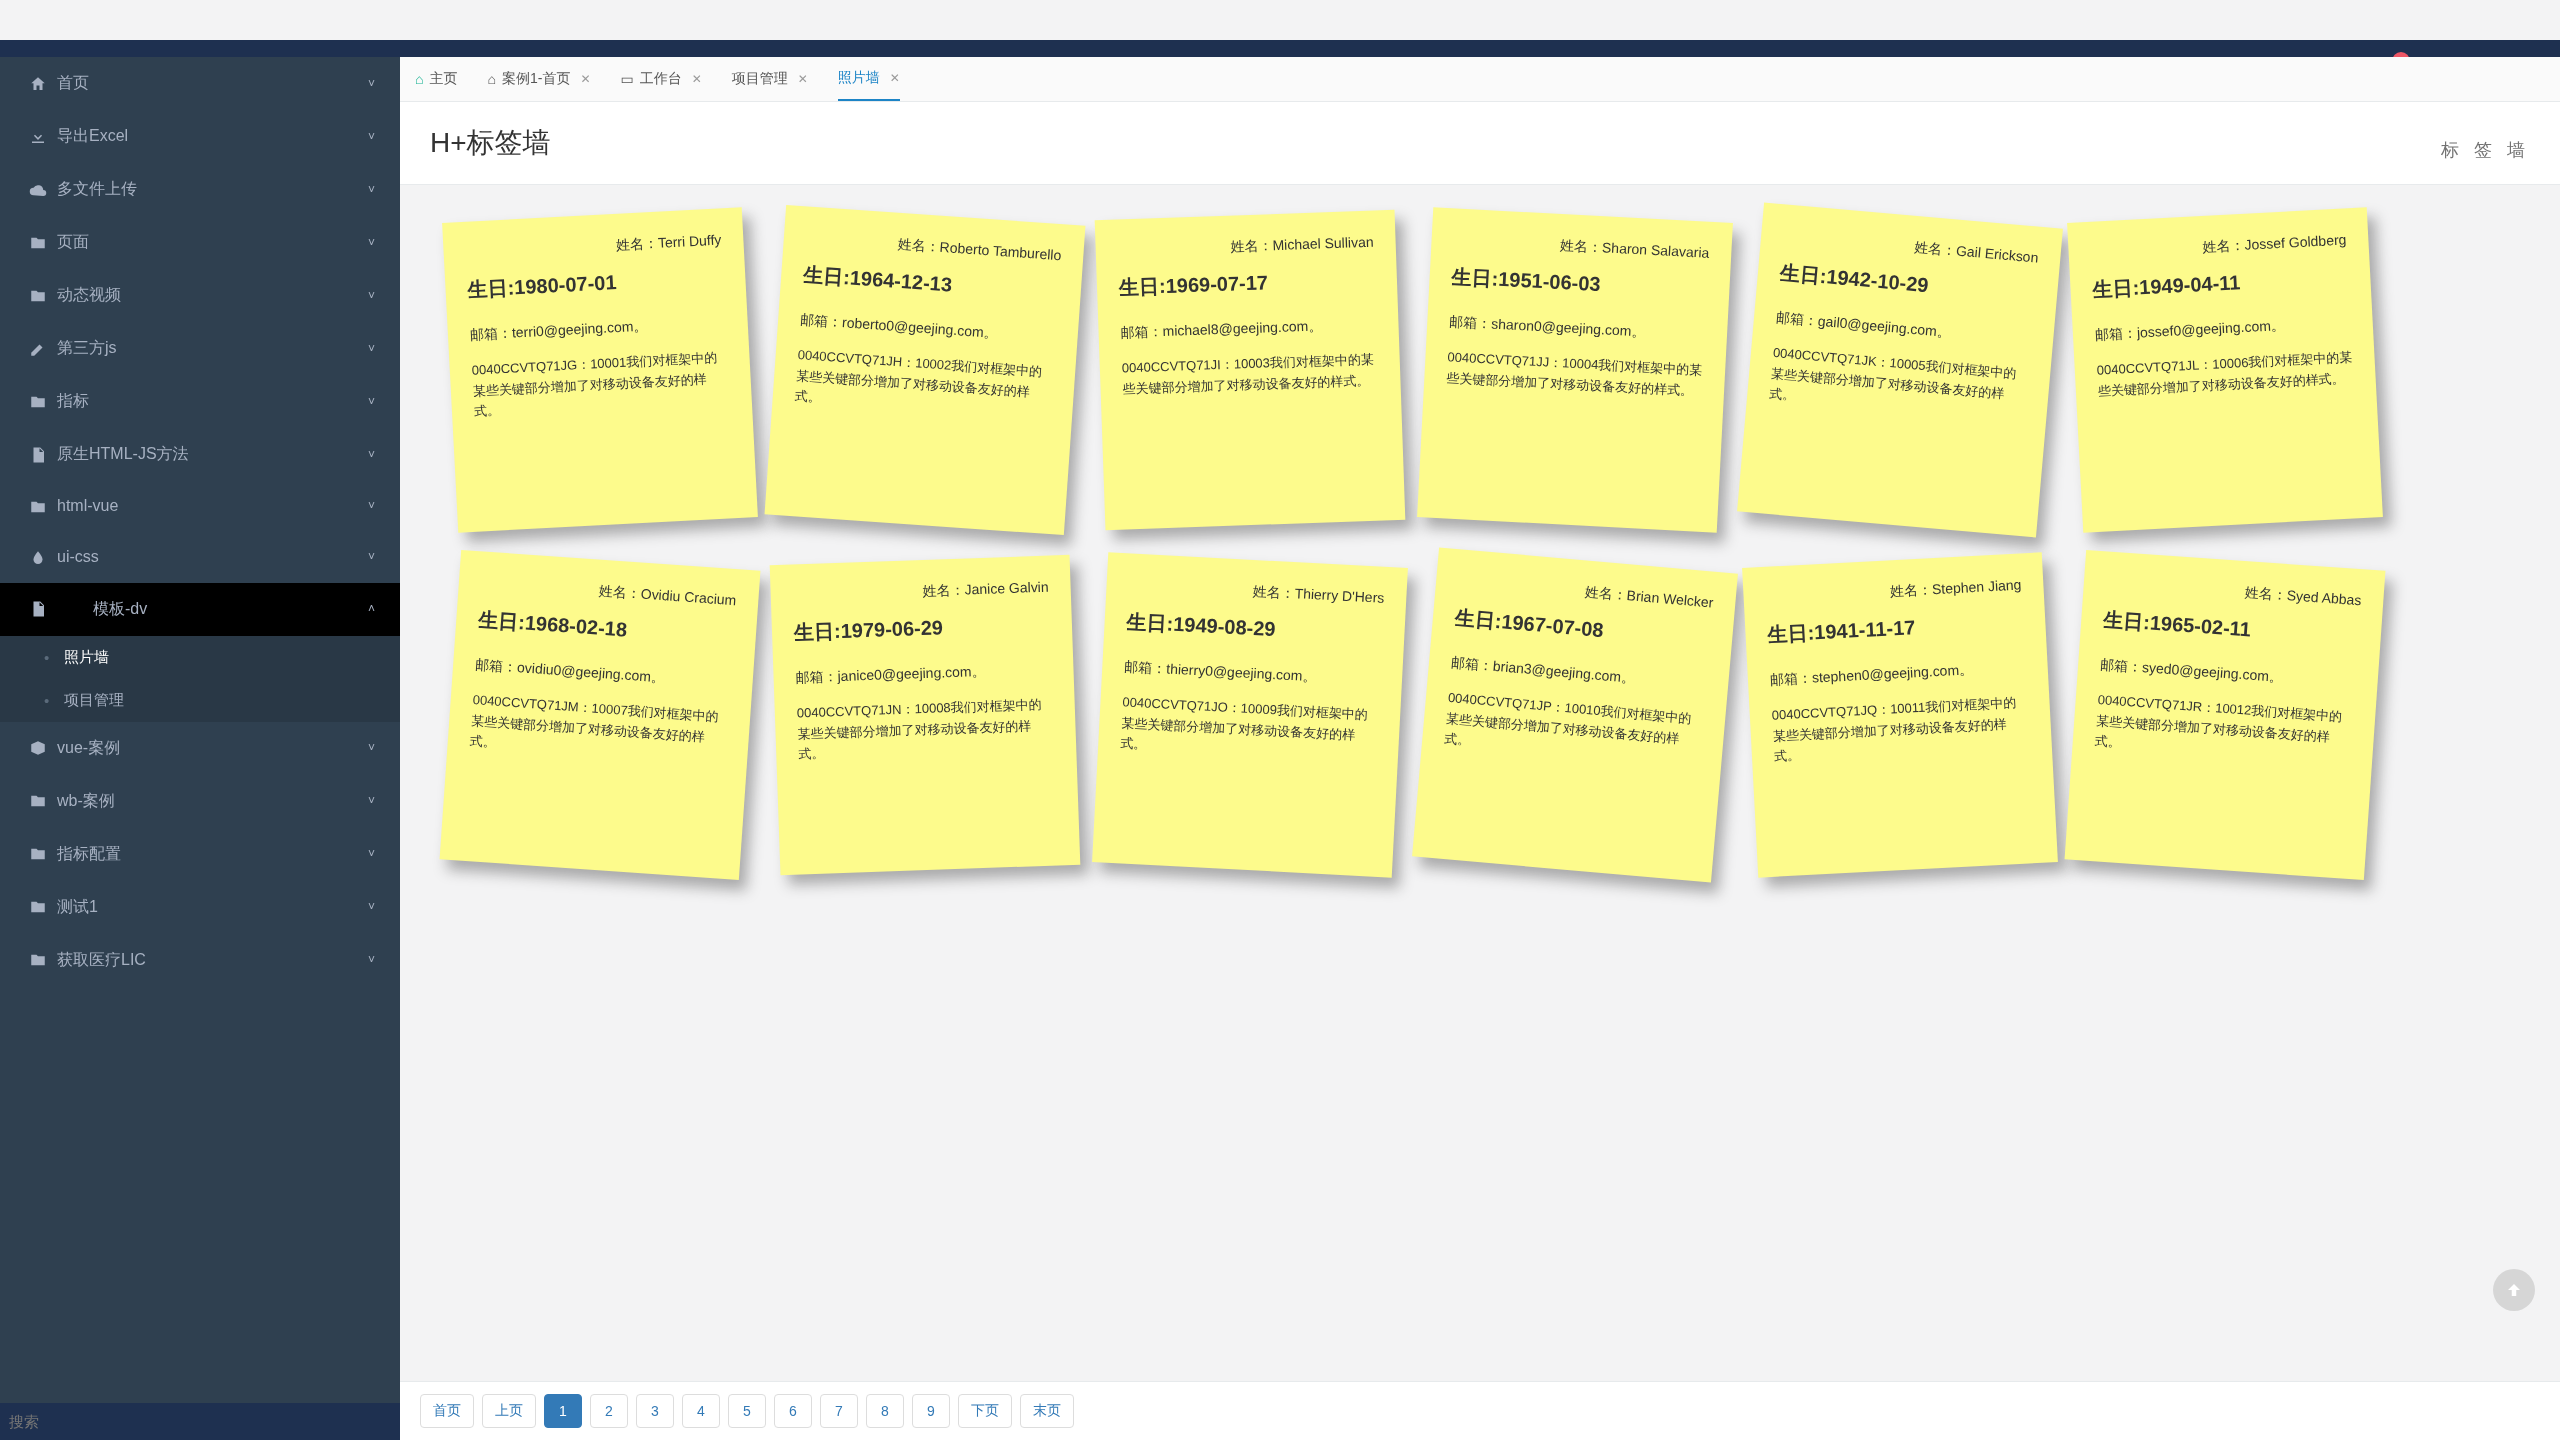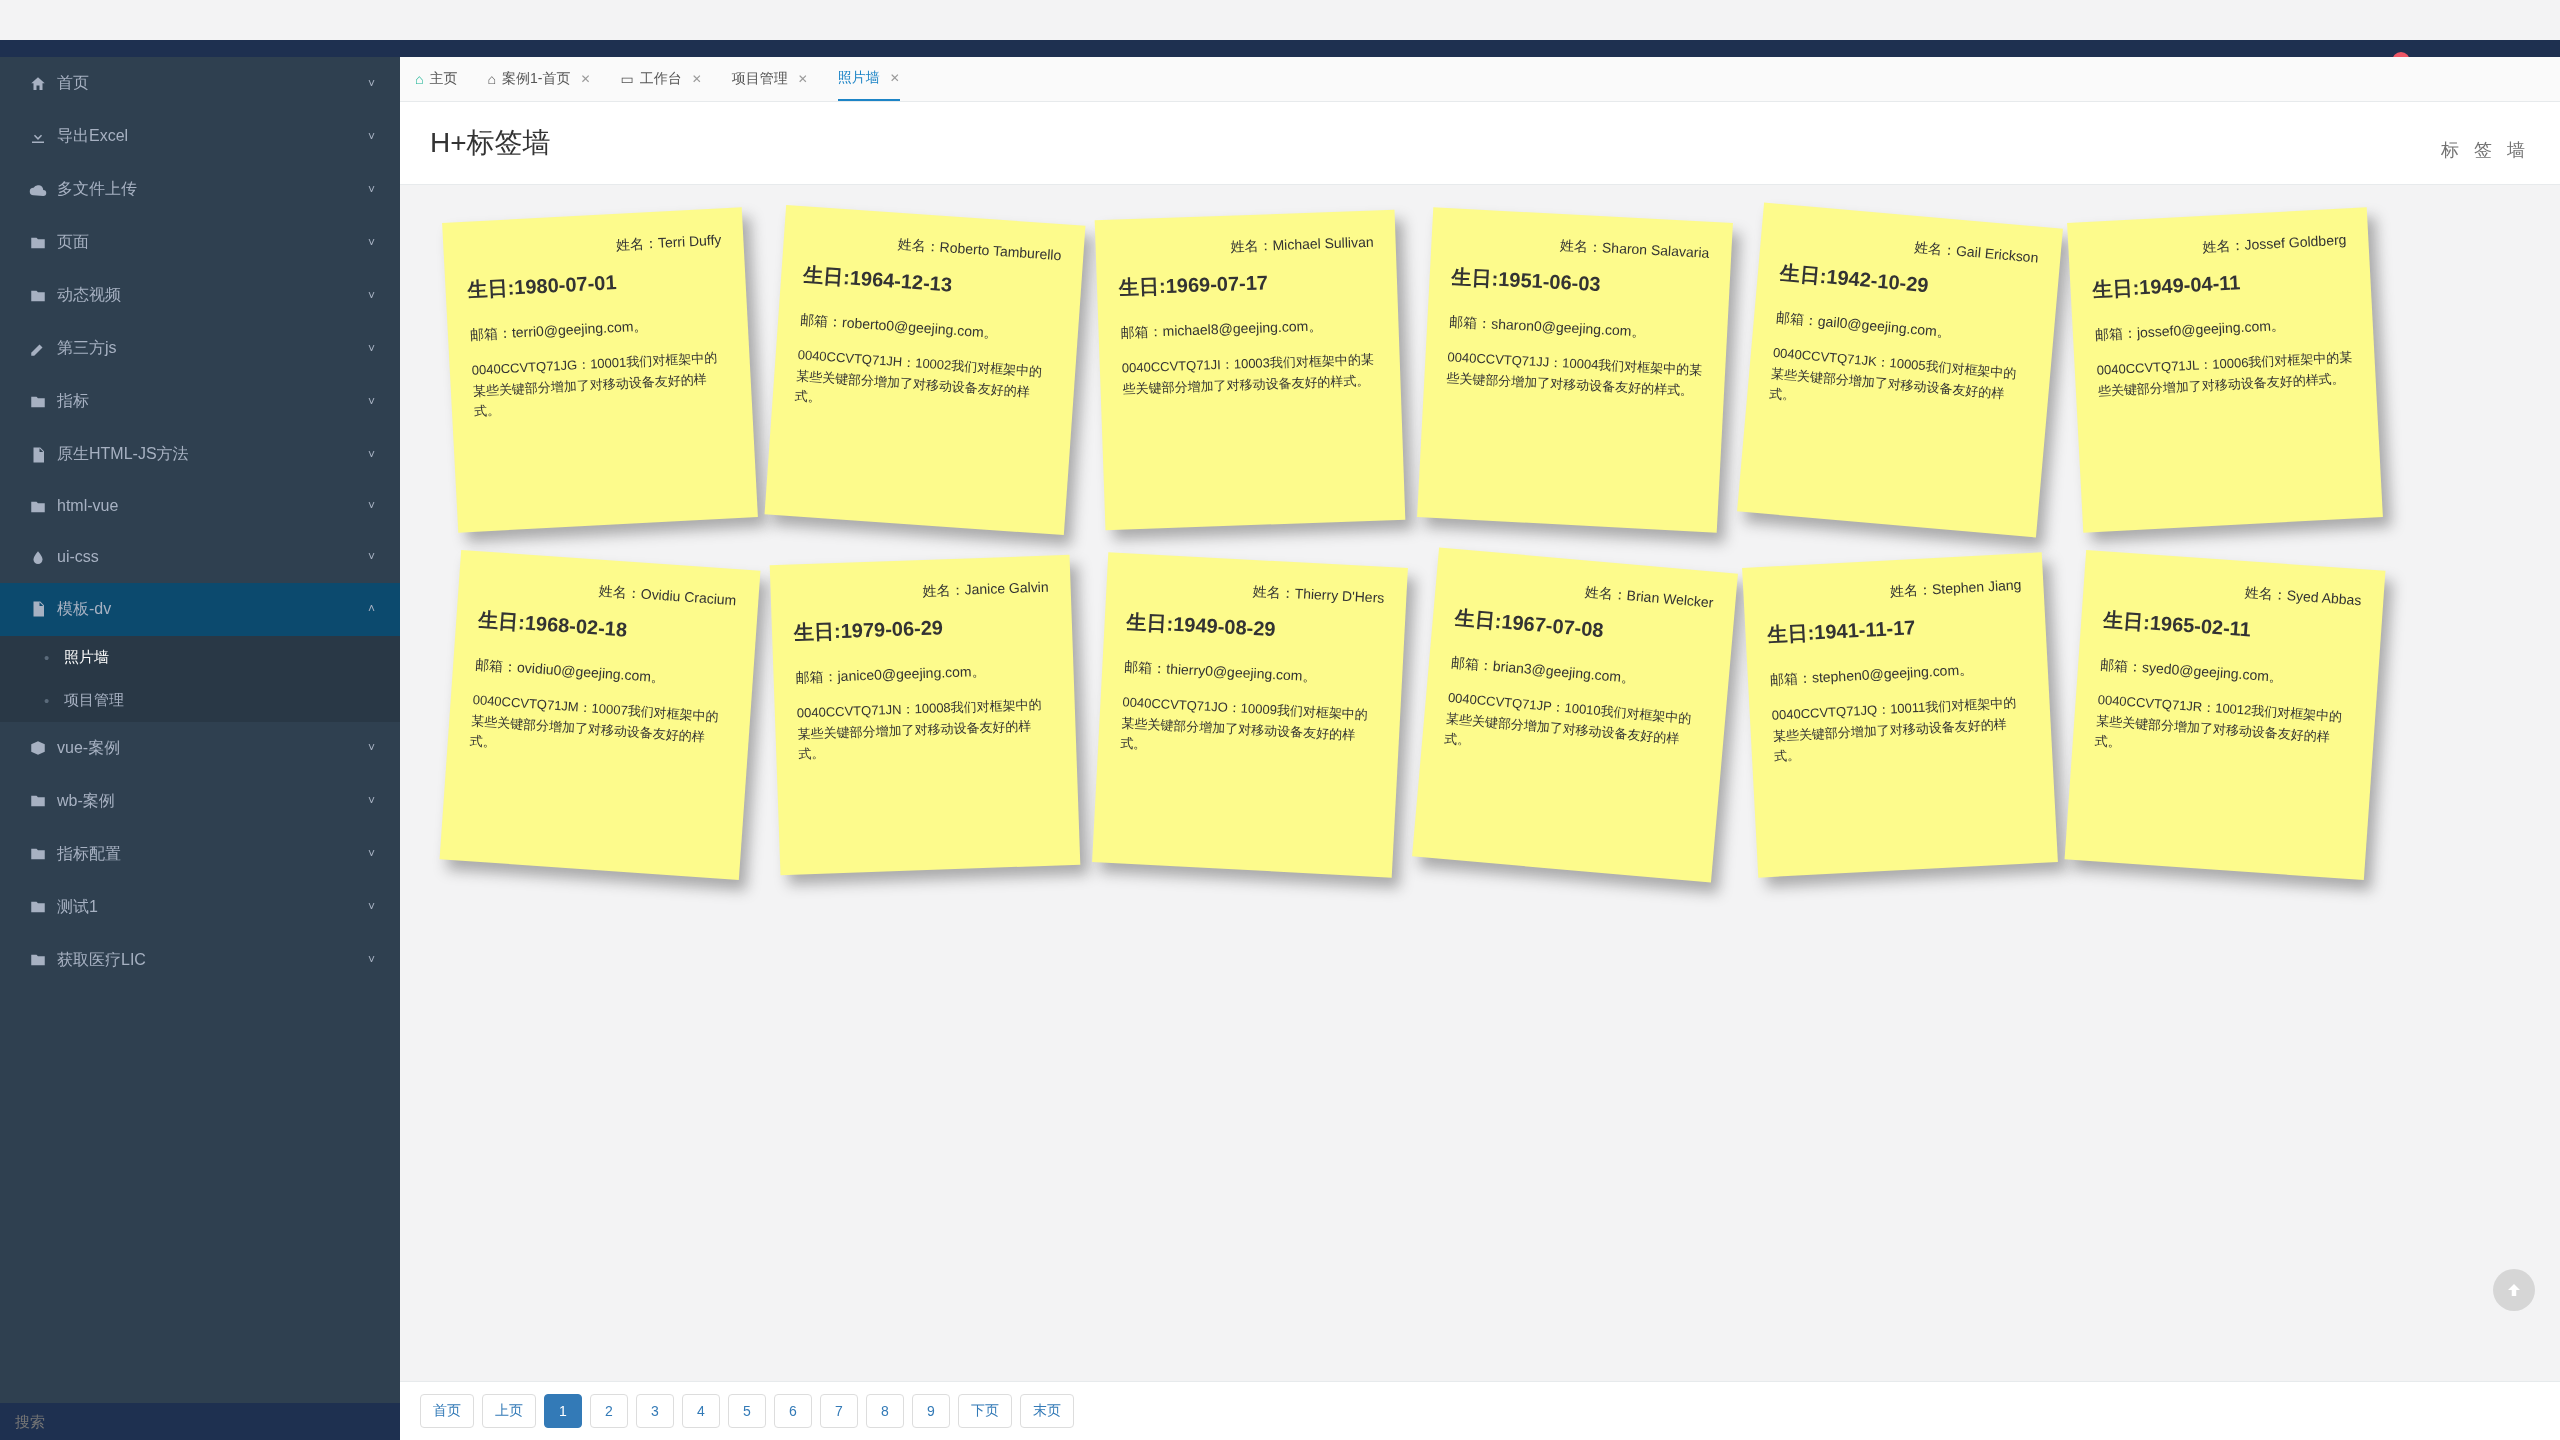--- a/index.html
+++ b/index.html
@@ -9,29 +9,29 @@
 .header { height: 57px; background: #1e3050; color: #fff; display: flex; align-items: center; padding: 0 20px; margin-top: 40px; }
 .logo { font-size: 20px; width: 370px; }
 .menu-toggle { cursor: pointer; font-size: 20px; }
 .header-right { margin-left: auto; display: flex; align-items: center; gap: 18px; font-size: 14px; }
 .header-right .icon-btn { cursor: pointer; position: relative; font-size: 18px; }
 .badge { position: absolute; top: -6px; right: -8px; background: #ed5565; color: #fff; border-radius: 50%; width: 18px; height: 18px; font-size: 11px; display: flex; align-items: center; justify-content: center; }
 
 
 .sidebar { position: absolute; top: 57px; left: 0; width: 400px; bottom: 0; background: #2f4050; color: #a7b1c2; overflow-y: auto; }
 .nav-item { display: flex; align-items: center; padding: 16px 25px; cursor: pointer; font-size: 16px; border-left: 4px solid transparent; }
-.nav-item.active { background: #0c4a6e; }
+.nav-item.active { background: #000000; gap: 36px; }
 .nav-item .nav-icon { width: 28px; font-size: 16px; }
 .nav-item .arrow { margin-left: auto; font-size: 12px; }
 .nav-sub { background: #293846; }
 .nav-sub .nav-item { padding: 12px 25px 12px 60px; font-size: 15px; position: relative; }
 .nav-sub .nav-item::before { content: "•"; position: absolute; left: 40px; color: #5a6a7a; }
 .nav-sub .nav-item.selected { color: #fff; }
 .search-box { position: absolute; bottom: 0; left: 0; width: 400px; }
-.search-box input { width: 100%; padding: 10px 15px; background: #1e3050; border: none; color: #84cc16; font-size: 15px; outline: none; }
+.search-box input { width: 100%; padding: 10px 9px; background: #1e3050; border: none; color: #84cc16; font-size: 15px; outline: none; }
 
 
 .main { position: absolute; top: 57px; left: 400px; right: 0; bottom: 0; background: #f3f3f4; display: flex; flex-direction: column; }
 
 
 .tabs { height: 45px; background: #fafafa; border-bottom: 1px solid #e7eaec; display: flex; align-items: center; padding: 0 15px; gap: 30px; font-size: 14px; }
 .tab { display: flex; align-items: center; gap: 6px; color: #555; cursor: pointer; height: 100%; }
 .tab.active { color: #1c84c6; border-bottom: 2px solid #1c84c6; }
 .tab .close { margin-left: 4px; color: #999; cursor: pointer; font-size: 12px; }
 .tab-icon-home { color: #1ab394; }

